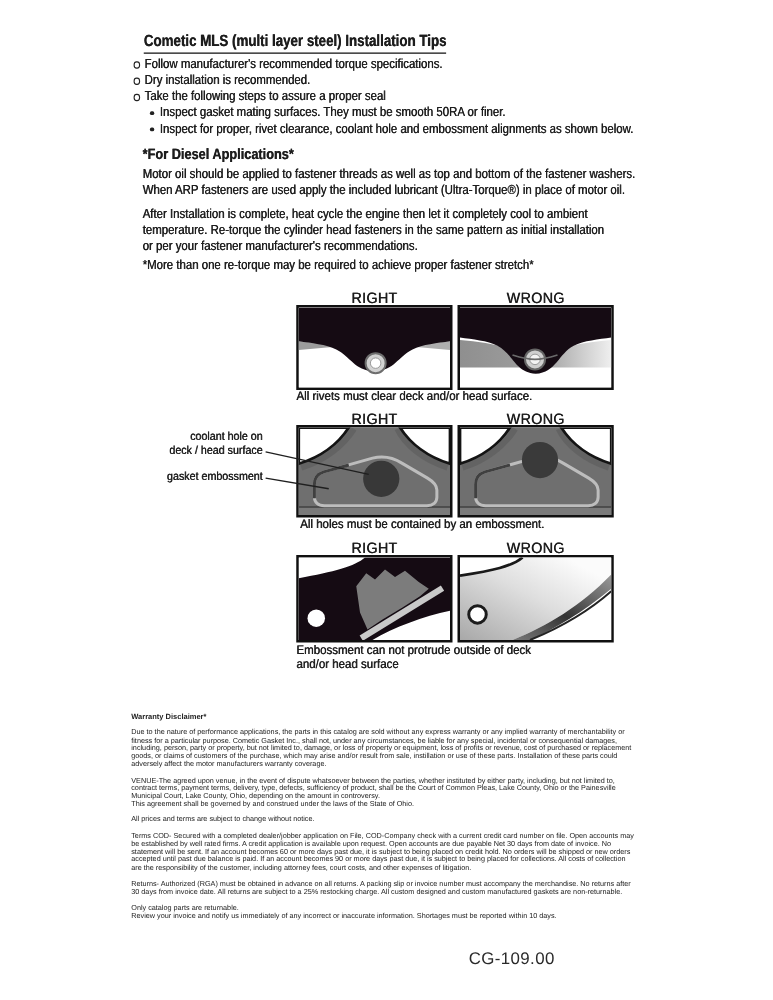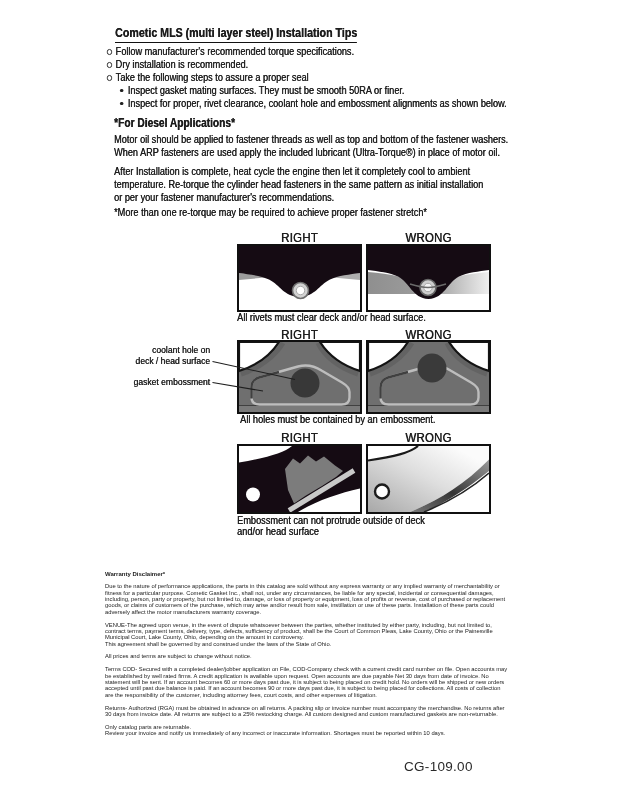--- a/index.html
+++ b/index.html
@@ -25,21 +25,21 @@
   .dlabel{width:125px;text-align:center;font-size:12px;letter-spacing:.3px;
           transform:scaleX(.95);transform-origin:50% 0;}
   .dcap{font-size:10px;transform:scaleX(.92);transform-origin:0 0;white-space:pre-line;
         line-height:10.5px;}
   .dbox{border:2px solid #101010;display:block;}
   .callout{width:135px;text-align:right;font-size:9.5px;line-height:10.5px;
            transform:scaleX(.9);transform-origin:100% 0;white-space:pre-line;}
   .legal{left:105px;top:571px;width:430px;font-size:5.8px;line-height:6.35px;color:#222;}
   .legal h4{margin:0 0 6px 0;font-size:6px;}
   .legal p{margin:0 0 6.5px 0;white-space:pre-line;}
-  .footer{left:404px;top:759px;font-size:13.5px;letter-spacing:.3px;color:#2a2a2a;}
+  .footer{left:375px;top:759px;font-size:13.5px;letter-spacing:.3px;color:#2a2a2a;}
   svg{display:block;}
 </style>
 </head>
 <body>
 
 <div class="page">
 
   <div class="abs title shadow">Cometic MLS (multi layer steel) Installation Tips</div>
 
   <div class="abs bullets cx shadow">

